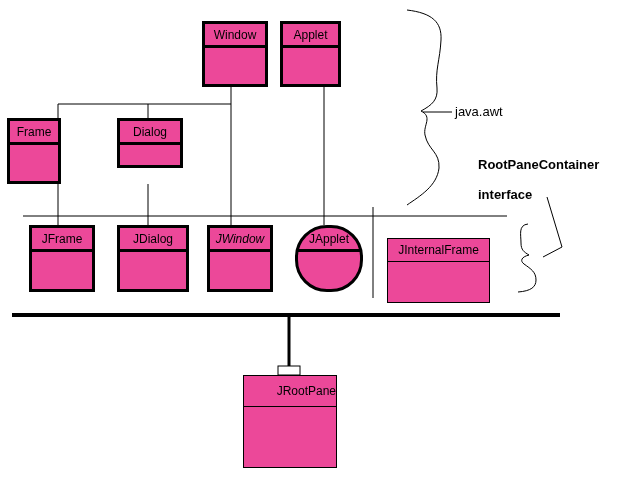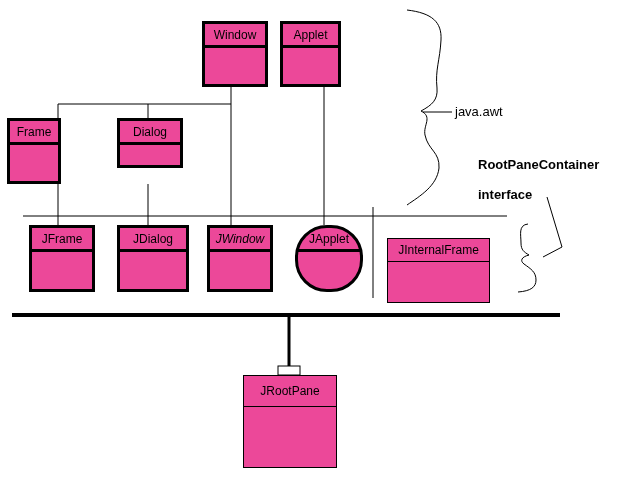--- a/index.html
+++ b/index.html
@@ -30,21 +30,21 @@
   #box-window        { left:202px; top:21px;  width:66px;  height:66px; }
   #box-applet        { left:280px; top:21px;  width:61px;  height:66px; }
   #box-frame         { left:7px;  top:118px; width:54px;  height:66px; }
   #box-dialog        { left:117px; top:118px; width:66px;  height:50px; }
   #box-jframe        { left:29px;  top:225px; width:66px;  height:67px; }
   #box-jdialog       { left:117px; top:225px; width:72px;  height:67px; }
   #box-jwindow       { left:207px; top:225px; width:66px;  height:67px;font-style:italic; }
   #box-japplet       { left:295px; top:225px; width:68px;  height:67px;border-radius:32px; }
   #box-jinternalframe{ left:387px; top:227px; width:103px; height:65px;margin-top:11px; }
   #box-jrootpane     { left:243px; top:375px; width:94px;  height:93px; }
-  #box-jrootpane .title { height:31px; }
+  #box-jrootpane .title { height:31px;justify-content:flex-end; }
   #box-jrootpane .body  { height:calc(100% - 32px); }
 
   .anno { position:absolute; font-size:13px; white-space:nowrap; }
   #lbl-awt       { left:455px; top:104px; }
   #lbl-rpc       { left:478px; top:157px; font-weight:bold; }
   #lbl-interface { left:478px; top:187px; font-weight:bold; }
 </style>
 </head>
 <body>
 

